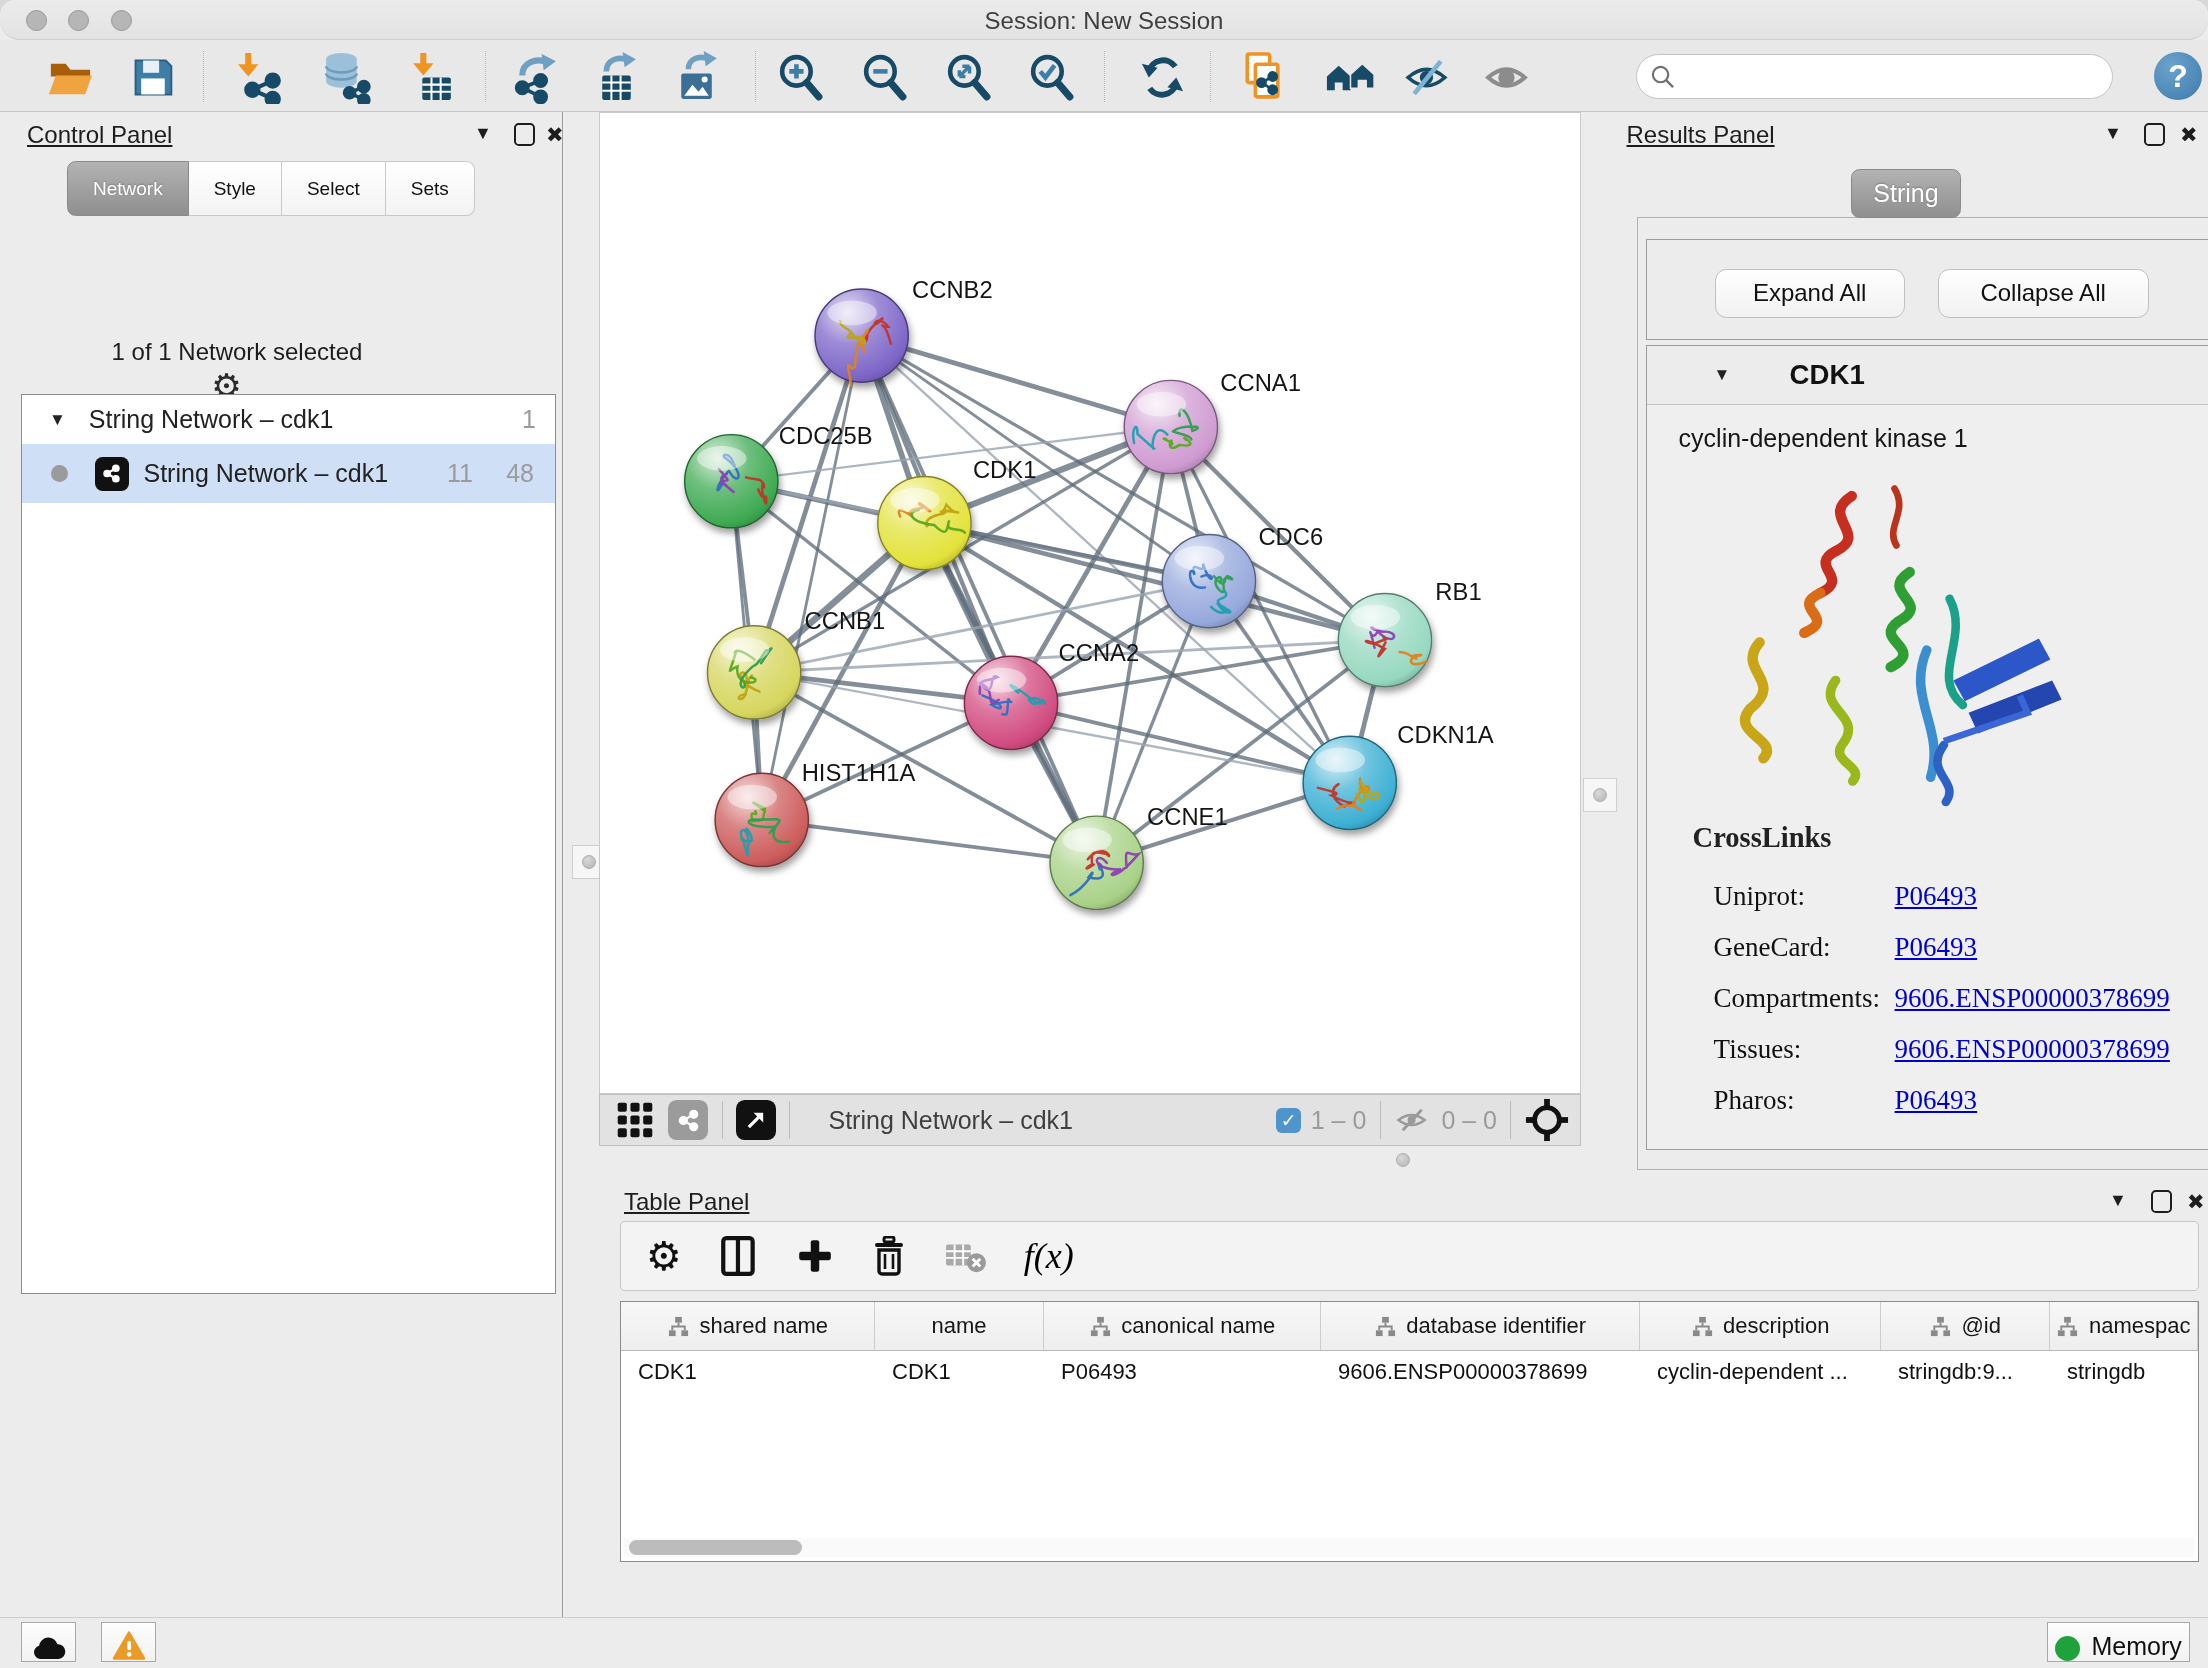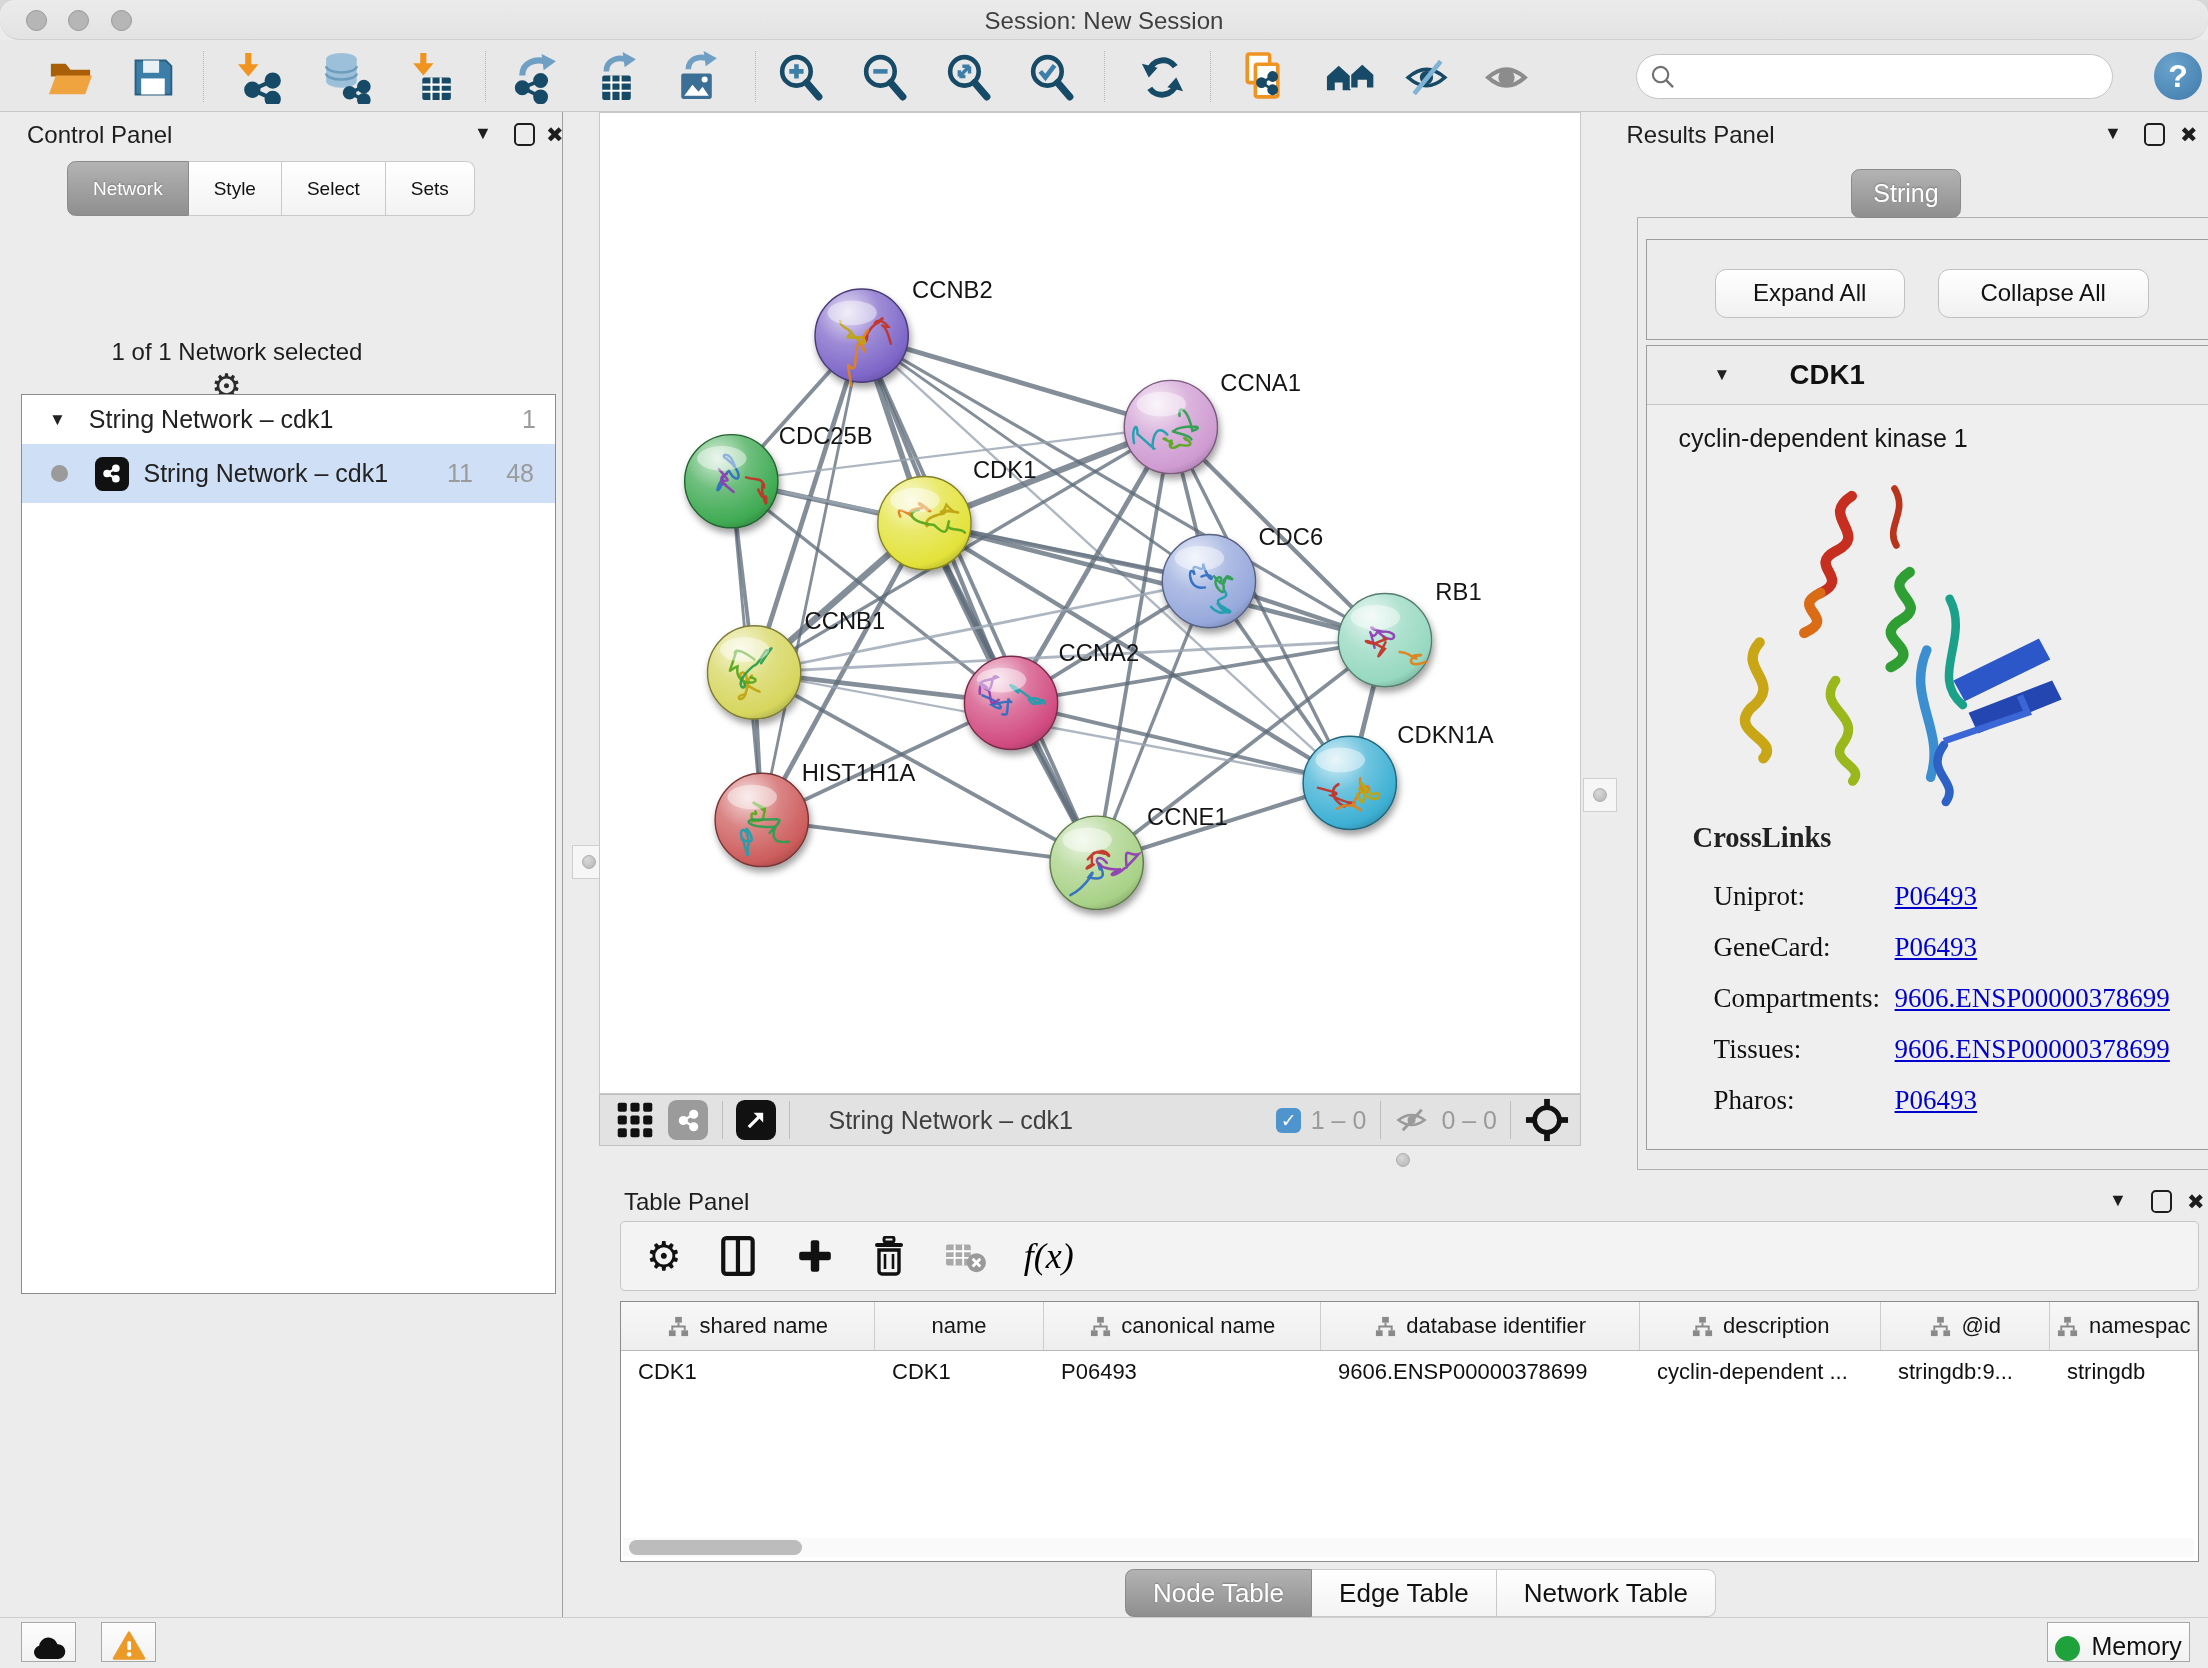--- a/index.html
+++ b/index.html
@@ -17,21 +17,21 @@
   #toolbar { left:0; top:40px; width:2208px; height:72px; background:#e8e8e8; border-bottom:1px solid #c6c6c6; }
   .tbtn { position:absolute; top:9.5px; width:55px; height:55px; display:flex; align-items:center; justify-content:center; }
   .tsep { position:absolute; top:11.4px; height:51px; width:0; border-left:1.9px dotted #b5b5b5; }
   #search-wrap { position:absolute; left:1636px; top:14.3px; width:477px; height:45px; background:#fff; border:1.9px solid #c4c4c4; border-radius:23px; display:flex; align-items:center; padding-left:13.3px; }
   #search-wrap input { border:none; outline:none; font-size:23px; width:409px; background:transparent; }
   #help-btn { position:absolute; left:2154px; top:12.4px; width:48px; height:48px; border-radius:50%; background:radial-gradient(circle at 35% 30%, #6aa3cc, #3f7aab); color:#fff; font-size:32px; font-weight:bold; display:flex; align-items:center; justify-content:center; }
 
   
   #control-panel { left:0; top:112px; width:563px; height:1505px; background:#ececec; border-right:1.9px solid #9e9e9e; }
   .panel-head { position:absolute; left:0; top:7.6px; width:100%; height:34px; }
-  .panel-title { position:absolute; left:27px; top:1.9px; font-size:24px; color:#1d1d1d; }
+  .panel-title { position:absolute; left:27px; top:1.9px; font-size:24px; color:#1d1d1d;text-decoration:underline; }
   .win-ic { position:absolute; top:3.8px; font-size:21px; color:#1d1d1d; cursor:default; }
   .float-ic { width:21px; height:23px; border:2.9px solid #1d1d1d; border-radius:4.8px; }
   .tabs { position:absolute; display:flex; }
   .tab { height:55px; padding:0 25px; display:flex; align-items:center; justify-content:center; font-size:19px; background:linear-gradient(#ffffff,#f3f3f3); border:1px solid #c9c9c9; border-left:none; color:#111; }
   .tab:first-child { border-left:1px solid #c9c9c9; border-radius:8.6px 0 0 8.6px; }
   .tab:last-child { border-radius:0 8.6px 8.6px 0; }
   .tab.active { background:linear-gradient(#b3b3b3,#8f8f8f); color:#fff; text-shadow:0 -1px 1.9px rgba(0,0,0,.25); border-color:#8a8a8a; }
   #cp-subhead { position:absolute; left:0; top:226px; width:474px; height:55px; display:flex; align-items:center;flex-direction:column; }
   #cp-status { flex:1; text-align:center; font-size:24px; color:#1d1d1d; }
   #cp-list { position:absolute; left:21px; top:282px; width:535px; height:900px; background:#fff; border:1.9px solid #8c8c8c; }
@@ -775,25 +775,20 @@
           <div class="td" style="width: 277px;">P06493</div>
           <div class="td" style="width: 319px;">9606.ENSP00000378699</div>
           <div class="td" style="width: 241px;">cyclin-dependent ...</div>
           <div class="td" style="width: 169px;">stringdb:9...</div>
           <div class="td" style="width: 148px;">stringdb</div>
         </div>
       <div id="tp-scroll">
           <div id="tp-thumb"></div>
         </div>
     </div>
-    <div id="tp-tabs" class="tabs">
-        <div class="tab tp-tab active">Node Table</div>
-        <div class="tab tp-tab">Edge Table</div>
-        <div class="tab tp-tab">Network Table</div>
-      </div>
   </div>
 
   <div id="statusbar" class="abs">
     <div class="sb-btn" style="left:21px;width:55px">
       <svg width="34" height="25" viewBox="0 0 36 26">
         <path d="M9 24a7 7 0 0 1-1.5-13.8A10 10 0 0 1 27 8.5 6.5 6.5 0 0 1 28 24z" fill="#111"></path>
       </svg>
     </div>
     <div class="sb-btn" style="left:101px;width:55px">
       <svg width="34" height="30" viewBox="0 0 40 36">

